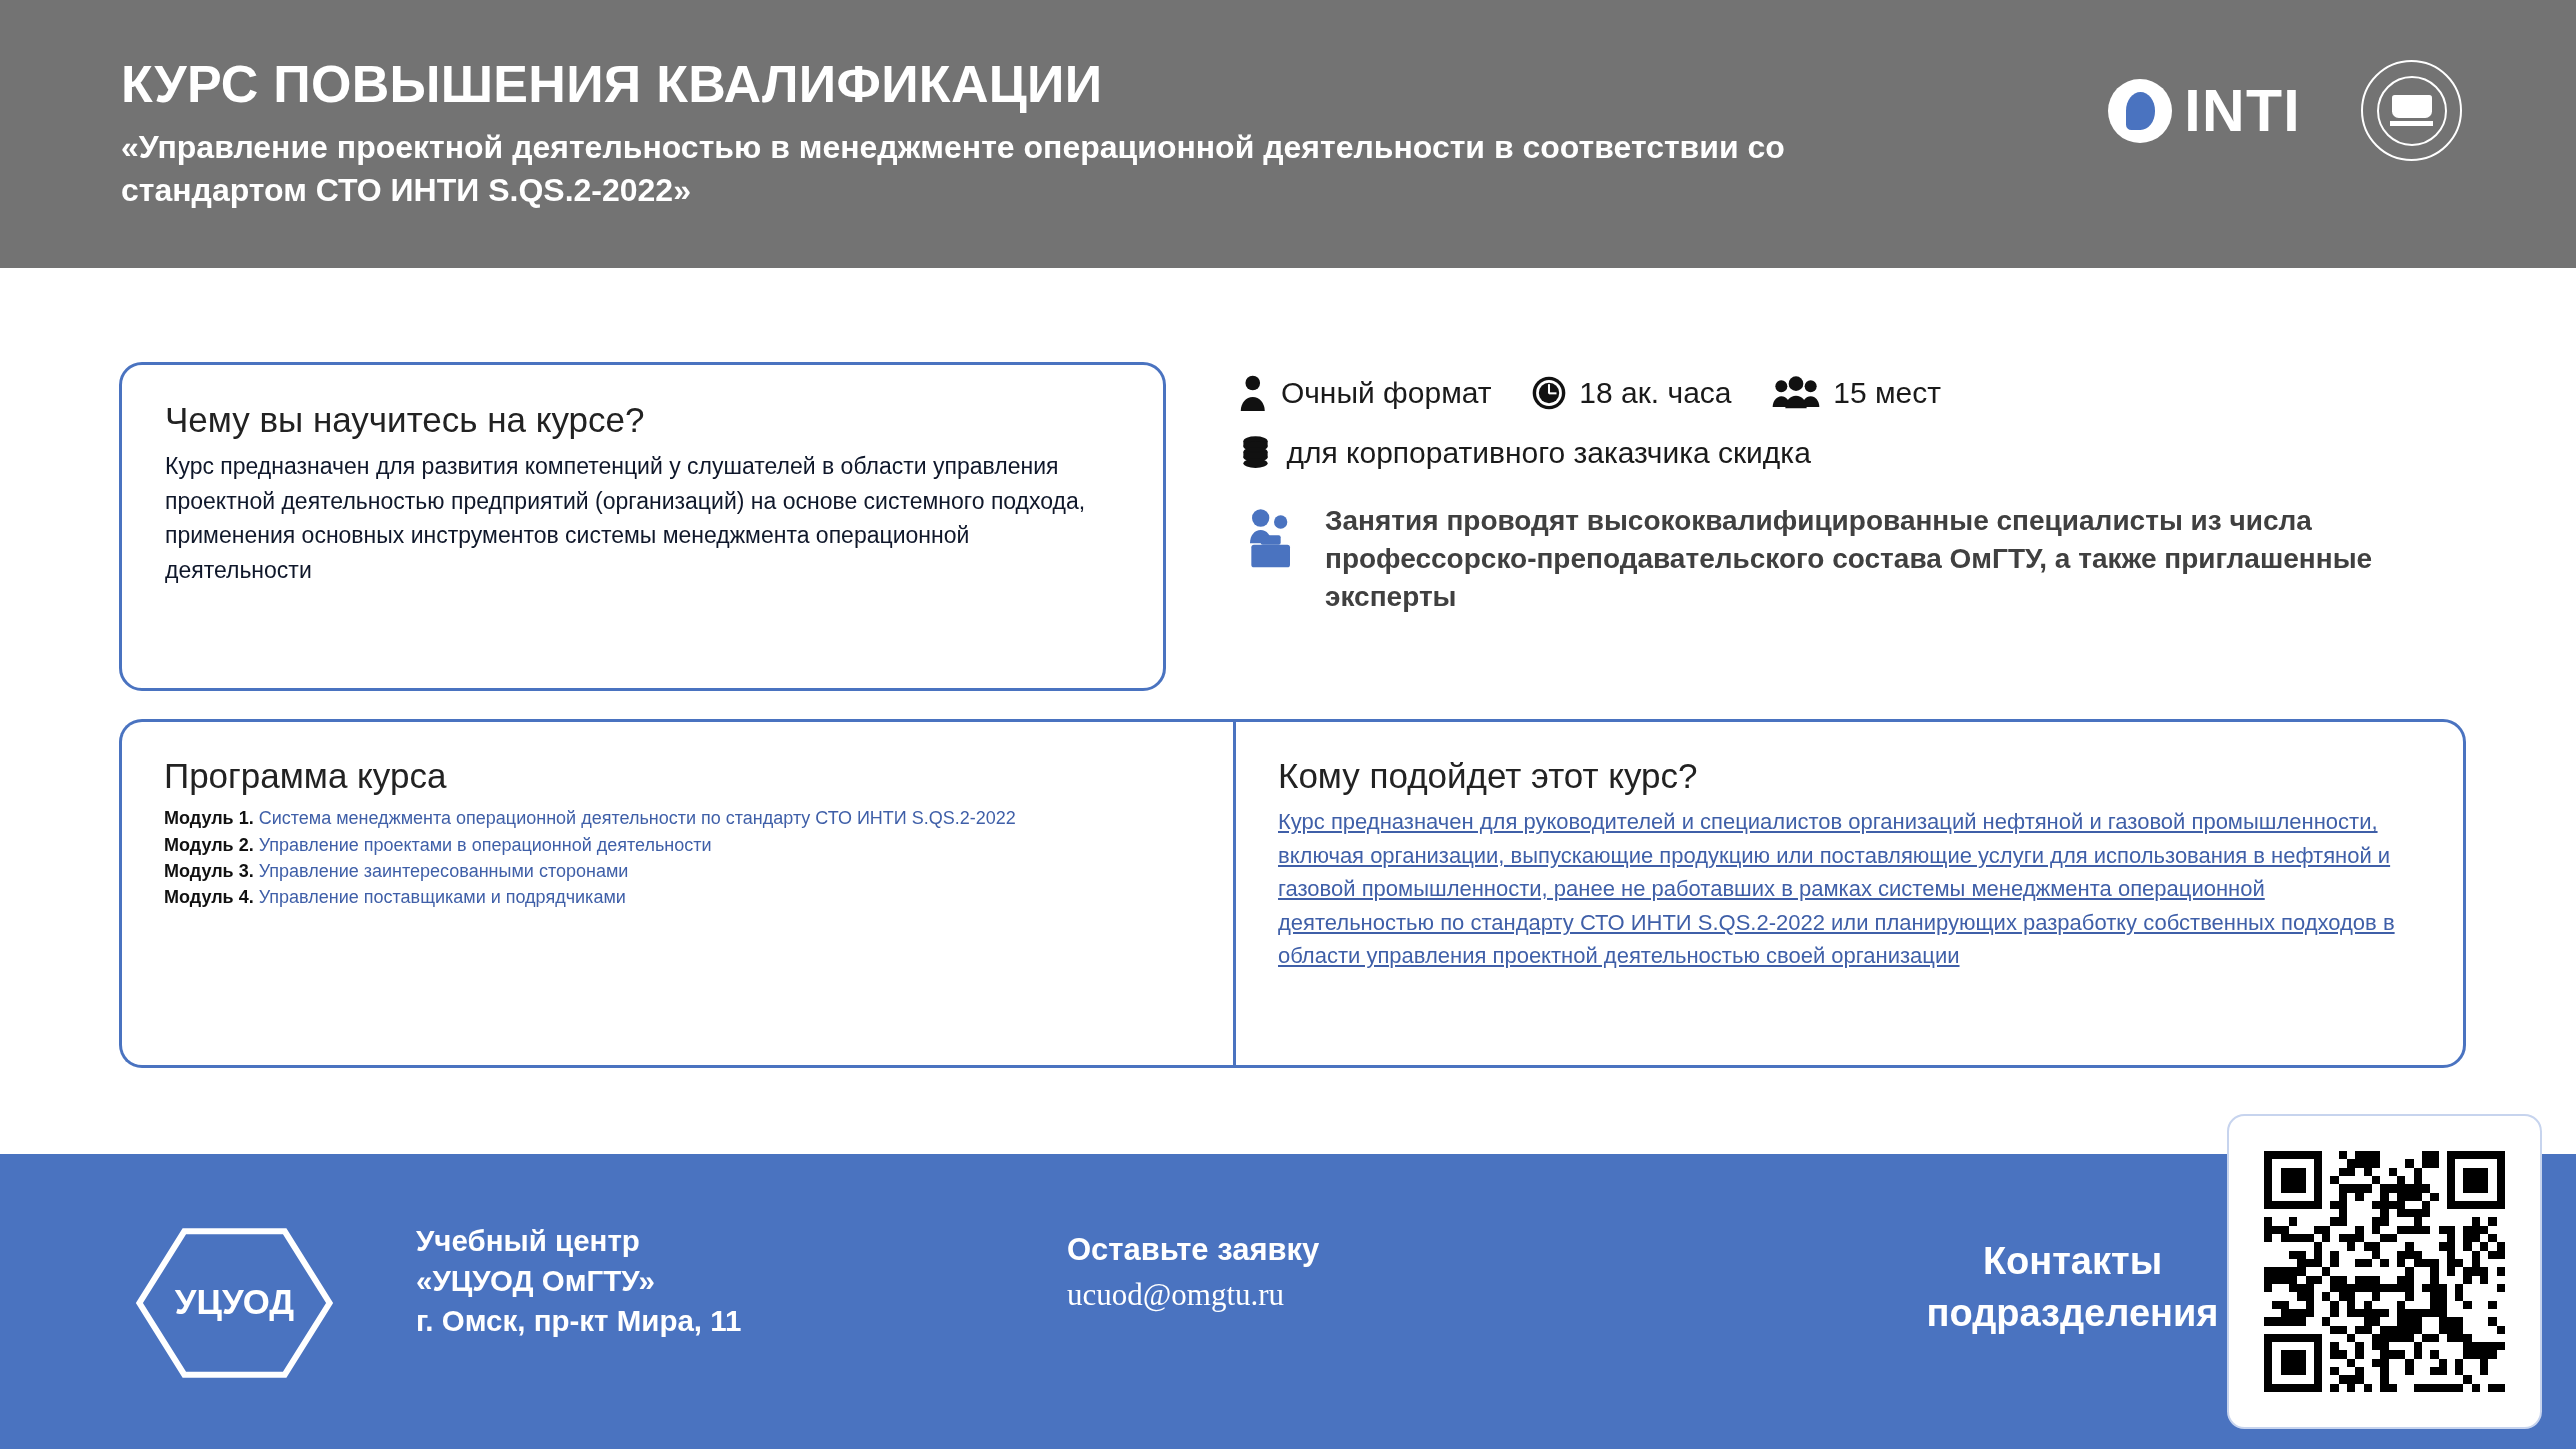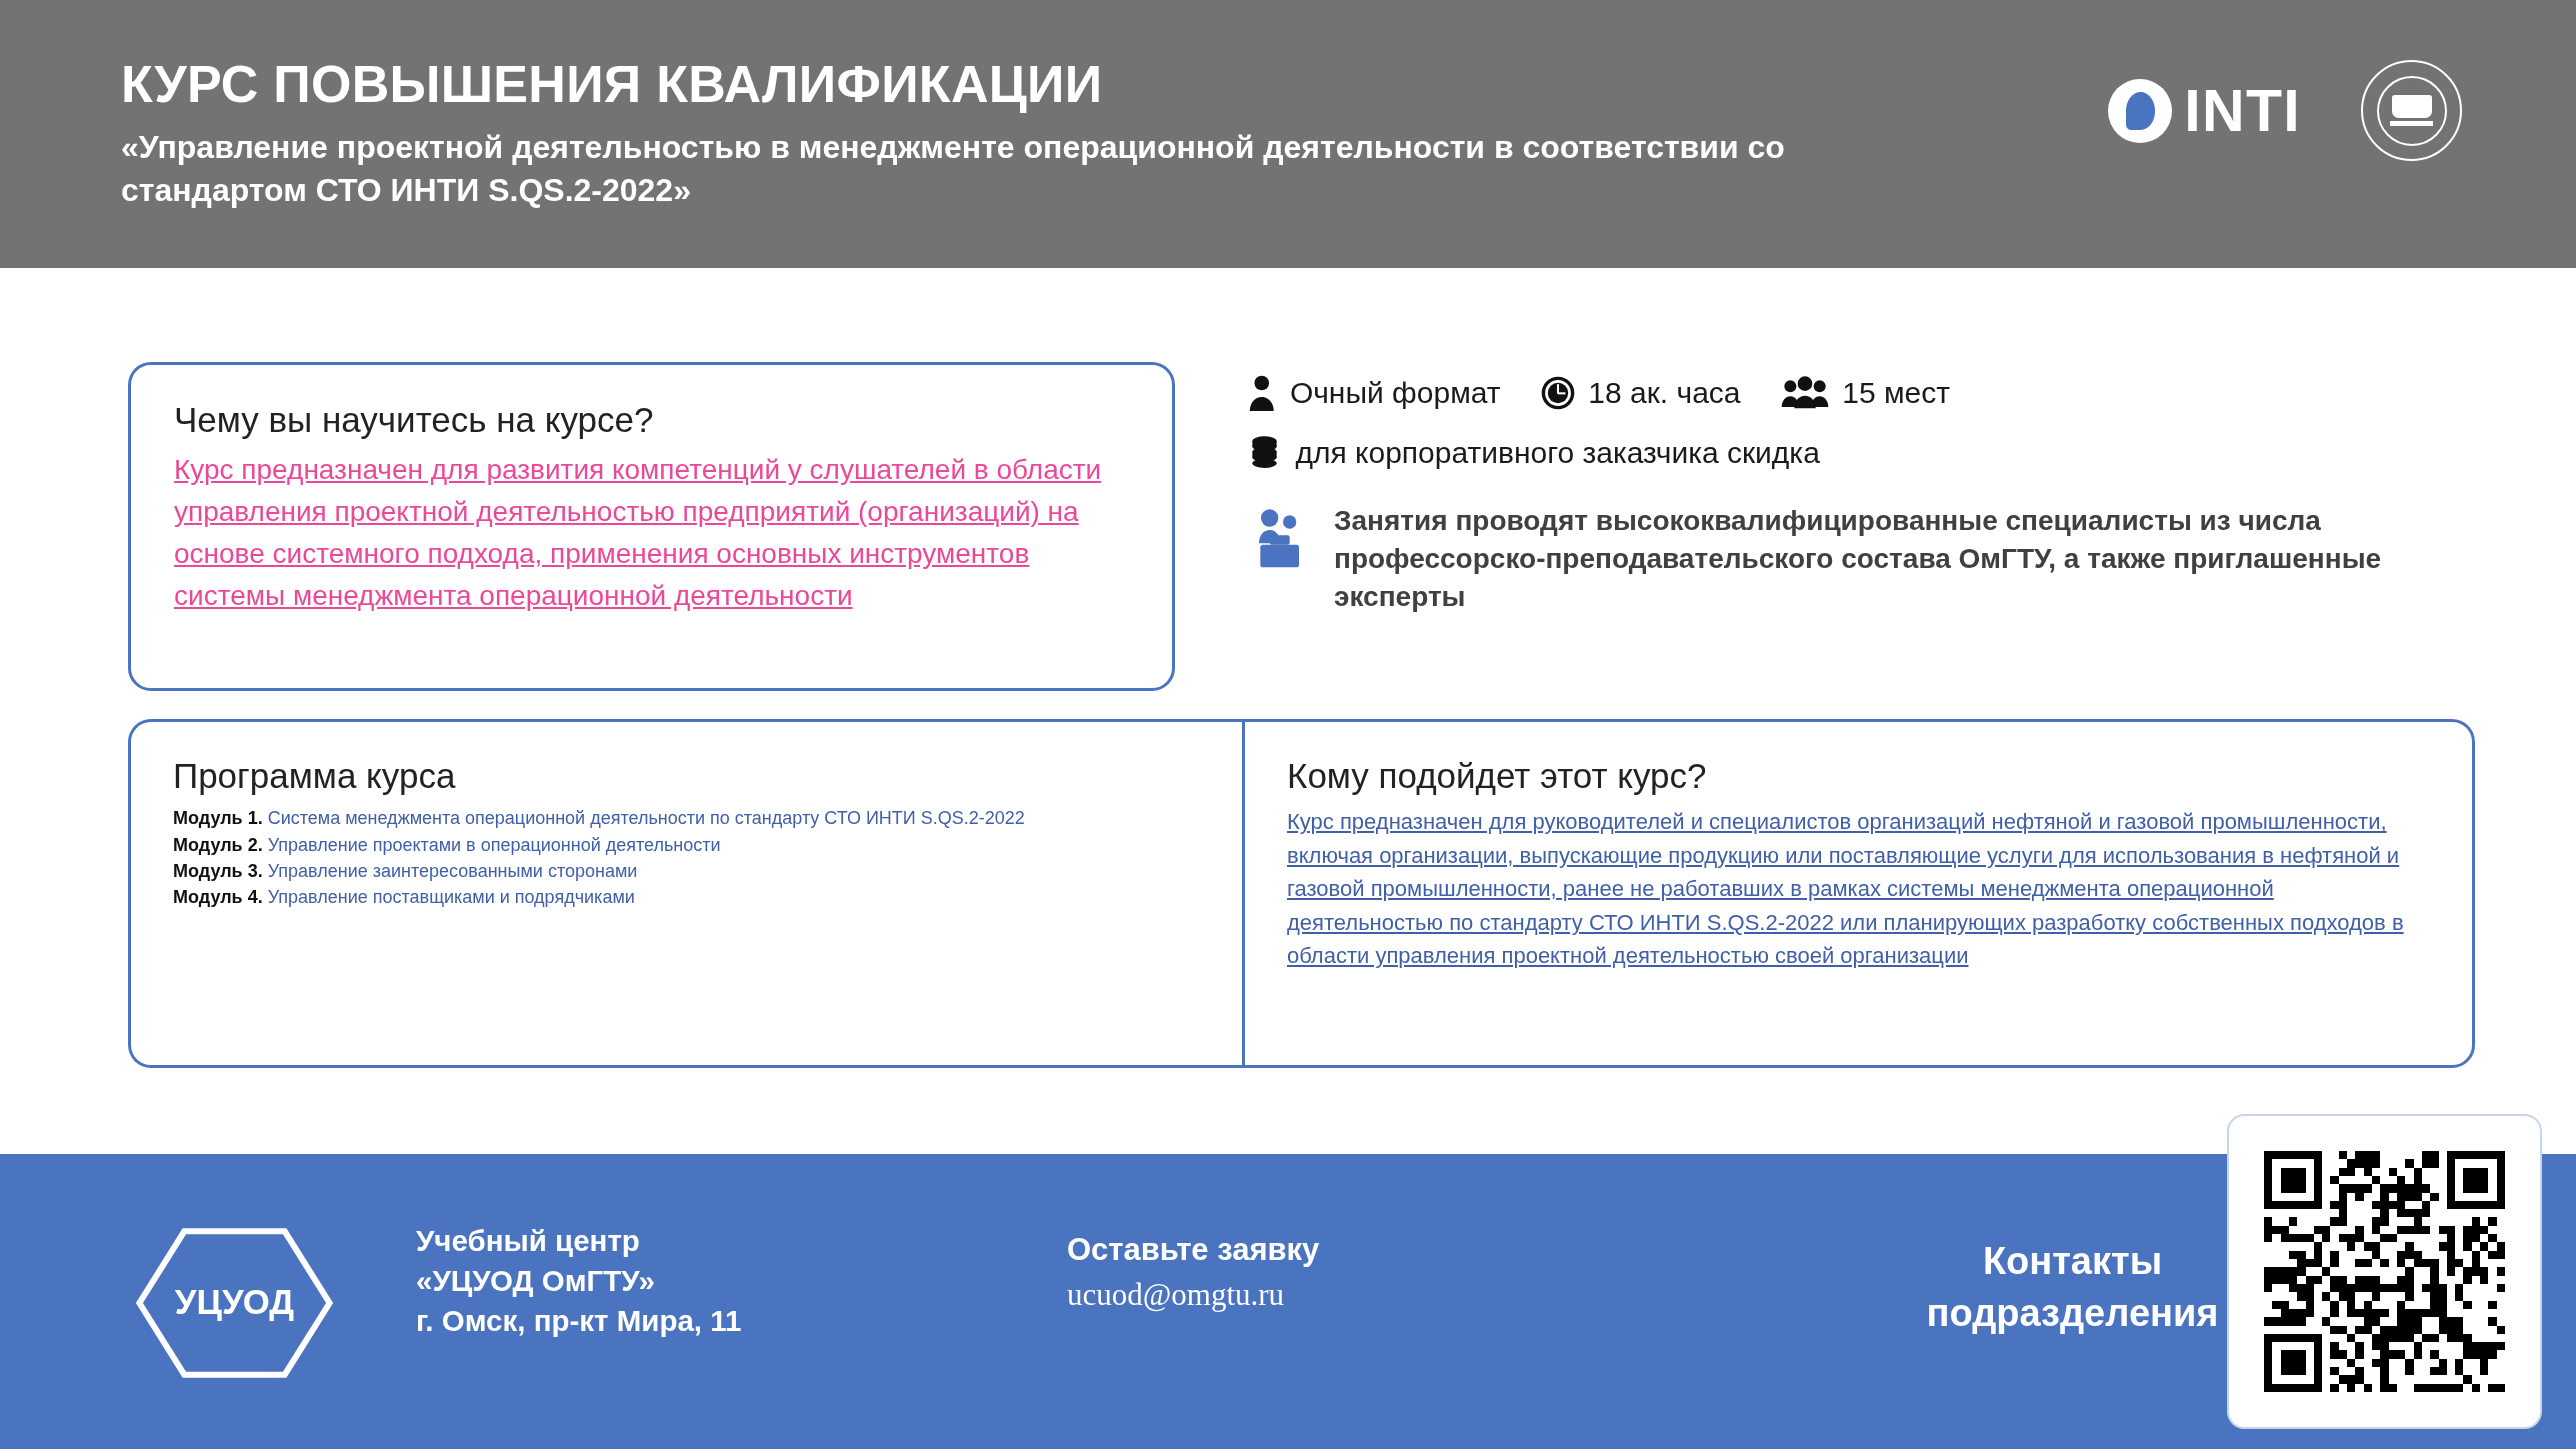--- a/index.html
+++ b/index.html
@@ -84,42 +84,41 @@
     background: #ffffff;
     border-radius: 2.7px 2.7px 6.7px 6.7px;
   }
   .omgtu-seal .base {
     width: 43px; height: 5.4px; background: #ffffff;
   }
 
   
   .body-area {
     position: absolute;
-    left: 9px; top: 268px;
+    left: 0; top: 268px;
     width: 2308px; height: 885px;
     background: #ffffff;
   }
 
   .card {
     position: absolute;
     border: 3.4px solid #4a73c0;
     border-radius: 23px;
     background: #ffffff;
   }
   .card-title {
     font-size: 35px;
     color: #222222;
     margin-bottom: 9.4px;
     font-weight: normal;
   }
   .card-body {
-    font-size: 28px;
-    color: #ec4899;
+    font-size: 23px;
+    color: #0f172a;
     line-height: 1.5;
-    text-decoration: underline;
   }
 
   
   #card-learn {
     left: 119px; top: 94px;
     width: 1047px; height: 329px;
     padding: 35px 43px;
   }
 
   

